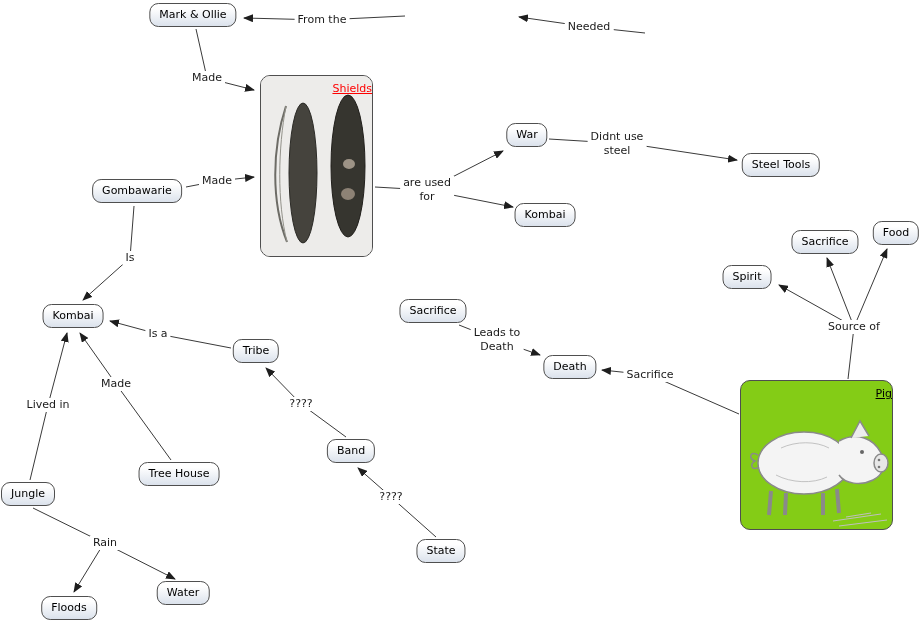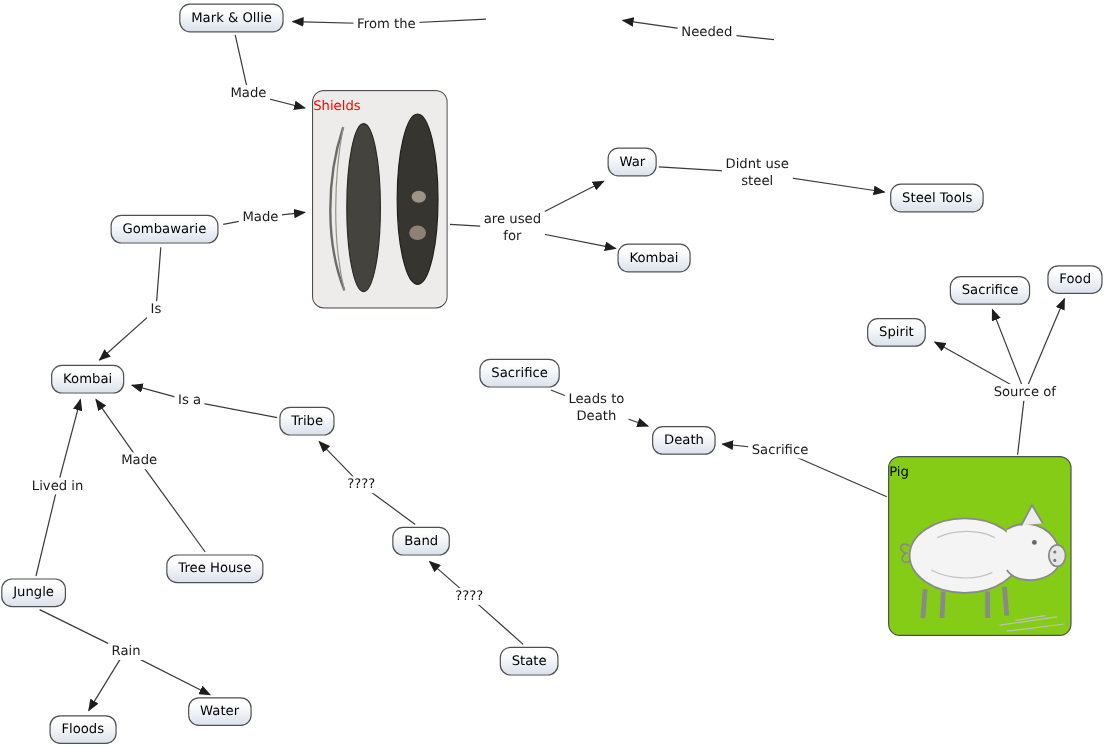--- a/index.html
+++ b/index.html
@@ -57,25 +57,26 @@
     width: 113px; height: 182px;
     background: #edecea;
   }
   #pig-node {
     left: 740px; top: 380px;
     width: 153px; height: 150px;
     background: #84cc16;
   }
   .image-node .img-label {
     position: absolute;
-    top: 6px; left: 0; right: 0;
-    text-align: left;
+    top: 6px; left: 16px; right: 0;
+    text-align: right;
     font-size: 11px;
     line-height: 14px;
     z-index: 4;
+    text-decoration: underline;
   }
   #shields-node .img-label { color: #ff0000; }
   #pig-node .img-label { color: #000000; }
   .image-node svg { position: absolute; left: 0; top: 0; }
 </style>
 </head>
 <body>
 
 <div id="canvas">
 
@@ -138,21 +139,21 @@
     <line x1="854" y1="327" x2="827" y2="258" marker-end="url(#arrow)"></line>
     <line x1="854" y1="327" x2="887" y2="249" marker-end="url(#arrow)"></line>
   </svg>
 
   <div class="link-label" style="left:322px;top:20px">From the</div>
   <div class="link-label" style="left:589px;top:27px">Needed</div>
   <div class="link-label" style="left:207px;top:78px">Made</div>
   <div class="link-label" style="left:217px;top:181px">Made</div>
   <div class="link-label" style="left:427px;top:190px">are used
 for</div>
-  <div class="link-label" style="left:631px;top:144px">Didnt use
+  <div class="link-label" style="left:617px;top:144px">Didnt use
 steel</div>
   <div class="link-label" style="left:130px;top:258px">Is</div>
   <div class="link-label" style="left:158px;top:334px">Is a</div>
   <div class="link-label" style="left:497px;top:340px">Leads to
 Death</div>
   <div class="link-label" style="left:650px;top:375px">Sacrifice</div>
   <div class="link-label" style="left:854px;top:327px">Source of</div>
   <div class="link-label" style="left:116px;top:384px">Made</div>
   <div class="link-label" style="left:48px;top:405px">Lived in</div>
   <div class="link-label" style="left:301px;top:404px">????</div>

